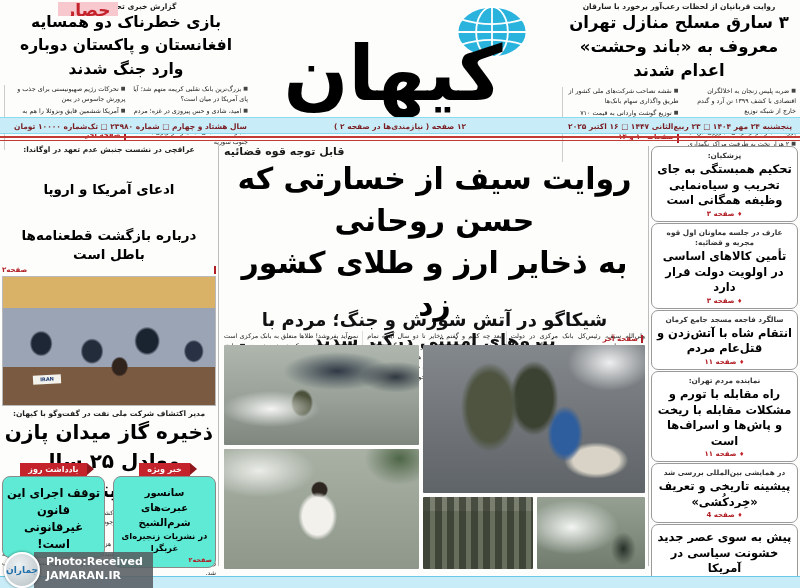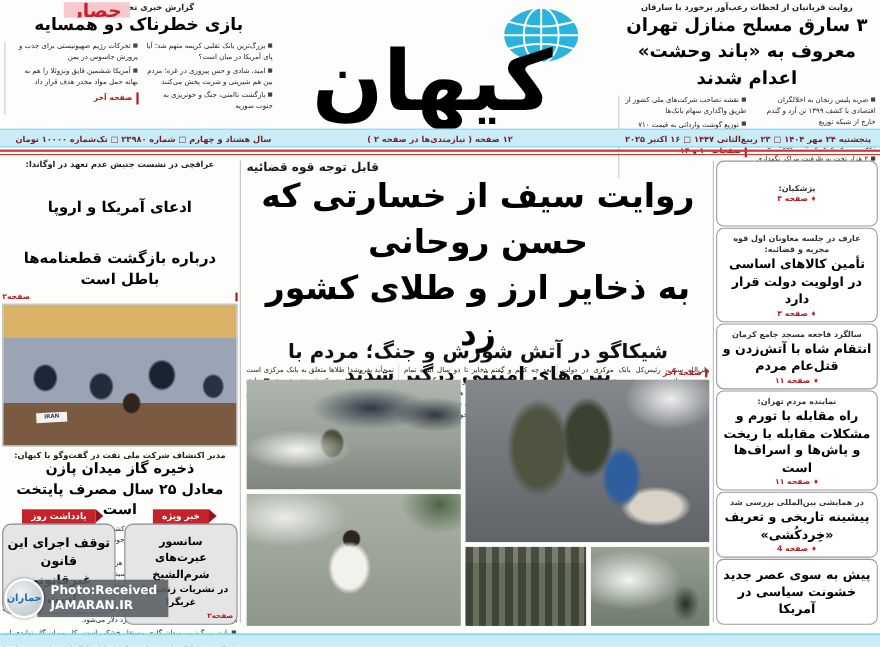--- a/index.html
+++ b/index.html
@@ -94,21 +94,21 @@
   .ph-smoke { top:152px; right:0; width:108px; height:72px;
       background:
         radial-gradient(66px 38px at 32% 42%, rgba(248,250,248,.95), rgba(248,250,248,0) 72%),
         radial-gradient(18px 24px at 80% 72%, rgba(30,38,30,.9), rgba(30,38,30,0) 70%),
         linear-gradient(180deg,#95a092,#717c6e); }
 
   
   .left-col { position:absolute; top:145px; left:2px; width:214px; bottom:16px; }
   .lc-kicker{ font-size:7.5px; font-weight:bold; text-align:center; color:#222; }
   .lc-title1{ font-size:13.5px; font-weight:bold; text-align:center; line-height:1.45; color:#000;margin-top:26px; }
-  .lc-title2{ font-size:13px; font-weight:bold; text-align:center; line-height:1.45; color:#000; }
+  .lc-title2{ font-size:20px; font-weight:bold; text-align:center; line-height:1.45; color:#000; }
   .conf-photo{ position:relative; margin-top:2px; height:130px; border:1px solid #b9b9b9;
       background:
         radial-gradient(16px 18px at 18% 52%, #1d2736 58%, transparent 72%),
         radial-gradient(16px 18px at 42% 58%, #232c3a 58%, transparent 72%),
         radial-gradient(18px 20px at 68% 50%, #1a2330 58%, transparent 72%),
         radial-gradient(14px 16px at 90% 58%, #283244 58%, transparent 72%),
         radial-gradient(12px 14px at 55% 70%, #31241d 58%, transparent 72%),
         linear-gradient(180deg,#d9b268 0 24%, #9aa4b4 24% 70%, #7a5a40 70% 100%); }
   .placard  { position:absolute; left:14%; bottom:16%; width:28px; height:9px; background:#f4f2ec;
               color:#1e3a70; font-size:5px; font-weight:bold; text-align:center; line-height:9px;
@@ -118,30 +118,30 @@
   .lc-tag   { text-align:left; margin-top:1px; }
   .story1-tag{ display:block; text-align:left; margin-top:1px; }
 
   .boxes-row{ position:absolute; bottom:4px; left:0; right:0; display:flex; gap:8px; }
   .box-wrap { flex:1; text-align:center; position:relative; }
   .ribbon   { display:inline-block; position:relative; background:#c4232b; color:#fff;
               font-size:8px; font-weight:bold; padding:2px 8px; margin-bottom:-5px; z-index:2; }
   .ribbon::before{ content:""; position:absolute; right:-7px; top:0;
               border-top:6.5px solid transparent; border-bottom:6.5px solid transparent;
               border-left:7px solid #8f161c; }
-  .nbox     { border:1px solid #8a8a8a; border-radius:8px; background:#e5e5e5;
+  .nbox     { border:1px solid #8a8a8a; border-radius:8px; background:#5eead4;
               padding:8px 3px 3px; min-height:56px; }
   .nbox .l1 { font-size:10px; font-weight:bold; line-height:1.5; }
   .nbox .l2 { font-size:10px; font-weight:bold; line-height:1.5; }
   .nbox .l3 { font-size:8.5px; font-weight:bold; line-height:1.5; }
   .nbox .pg { font-size:6.5px; font-weight:bold; color:#b01d24; text-align:right; display:block; margin-top:1px;}
   .note .l1, .note .l2 { font-size:11.5px; }
 
   
-  .watermark{ position:absolute; left:4px; bottom:26px; display:flex; align-items:center;
+  .watermark{ position:absolute; left:4px; bottom:0; display:flex; 
               direction:ltr; z-index:6; }
   .wm-circle{ width:36px; height:36px; border-radius:50%; flex:0 0 36px;
               background:radial-gradient(circle at 40% 35%, #eef2f4, #b5bfc4);
               border:2px solid #fff; box-shadow:0 0 3px rgba(0,0,0,.5);
               color:#1f6fa8; font-size:9px; font-weight:bold; display:flex;
               align-items:center; justify-content:center; z-index:7; margin-right:-6px; }
   .wm-box   { background:rgba(88,93,98,.88); color:#fff; font-weight:bold; font-size:11px;
               line-height:1.3; padding:3px 10px 3px 12px; text-align:left; }
   .bottom-strip{ position:absolute; left:0; right:0; bottom:0; height:12px; background:#c9edf8;
               border-top:1px solid #69c9e6; }
@@ -179,20 +179,21 @@
       <path d="M6 56 Q50 42 94 56" fill="none" stroke="#ffffff" stroke-width="2.5"></path>
       <line x1="50" y1="3" x2="50" y2="73" stroke="#ffffff" stroke-width="2.5"></line>
     </svg>
     <div class="logo-text">کیهان</div>
   </header>
 
   <section class="top-left">
     <div class="corner-label">حصار</div>
     <div class="kicker-sm">گزارش خبری تحلیلی کیهان</div>
     <div class="tl-title">بازی خطرناک دو همسایه</div>
+    <div class="tl-title">افغانستان و پاکستان دوباره وارد جنگ شدند</div>
     <div class="tb-bullets">
       <div class="tb-col">
         <p class="bl"><span class="sq">■</span><span>بزرگ‌ترین بانک تقلبی کریمه متهم شد؛ آیا پای آمریکا در میان است؟</span></p>
         <p class="bl"><span class="sq">■</span><span>امید، شادی و حس پیروزی در غزه؛ مردم بین هم شیرینی و شربت پخش می‌کنند</span></p>
         <p class="bl"><span class="sq">■</span><span>بازگشت ناامنی، جنگ و خونریزی به جنوب سوریه</span></p>
       </div>
       <div class="tb-col sep">
         <p class="bl"><span class="sq">■</span><span>تحرکات رژیم صهیونیستی برای جذب و پرورش جاسوس در یمن</span></p>
         <p class="bl"><span class="sq">■</span><span>آمریکا ششمین قایق ونزوئلا را هم به بهانه حمل مواد مخدر هدف قرار داد</span></p>
         <span class="ptag-red">صفحه آخر</span>
@@ -203,20 +204,21 @@
   <div class="date-strip">
     <span class="ds-right">پنجشنبه ۲۴ مهر ۱۴۰۴ □ ۲۳ ربیع‌الثانی ۱۴۴۷ □ ۱۶ اکتبر ۲۰۲۵</span>
     <span class="ds-center">۱۲ صفحه ( نیازمندی‌ها در صفحه ۲ )</span>
     <span class="ds-left">سال هشتاد و چهارم □ شماره ۲۳۹۸۰ □ تک‌شماره ۱۰۰۰۰ تومان</span>
   </div>
   <div class="red-rule"></div>
 
   <aside class="sidebar">
     <div class="sb-item">
       <div class="sb-kicker">پزشکیان:</div>
+      <div class="sb-title">تحکیم همبستگی به جای تخریب و سیاه‌نمایی وظیفه همگانی است</div>
       <div class="sb-page"><span class="dmnd">♦</span> <span>صفحه ۳</span></div>
     </div>
     <div class="sb-item">
       <div class="sb-kicker">عارف در جلسه معاونان اول قوه مجریه و قضائیه:</div>
       <div class="sb-title">تأمین کالاهای اساسی در اولویت دولت قرار دارد</div>
       <div class="sb-page"><span class="dmnd">♦</span> <span>صفحه ۳</span></div>
     </div>
     <div class="sb-item">
       <div class="sb-kicker">سالگرد فاجعه مسجد جامع کرمان</div>
       <div class="sb-title">انتقام شاه با آتش‌زدن و قتل‌عام مردم</div>

